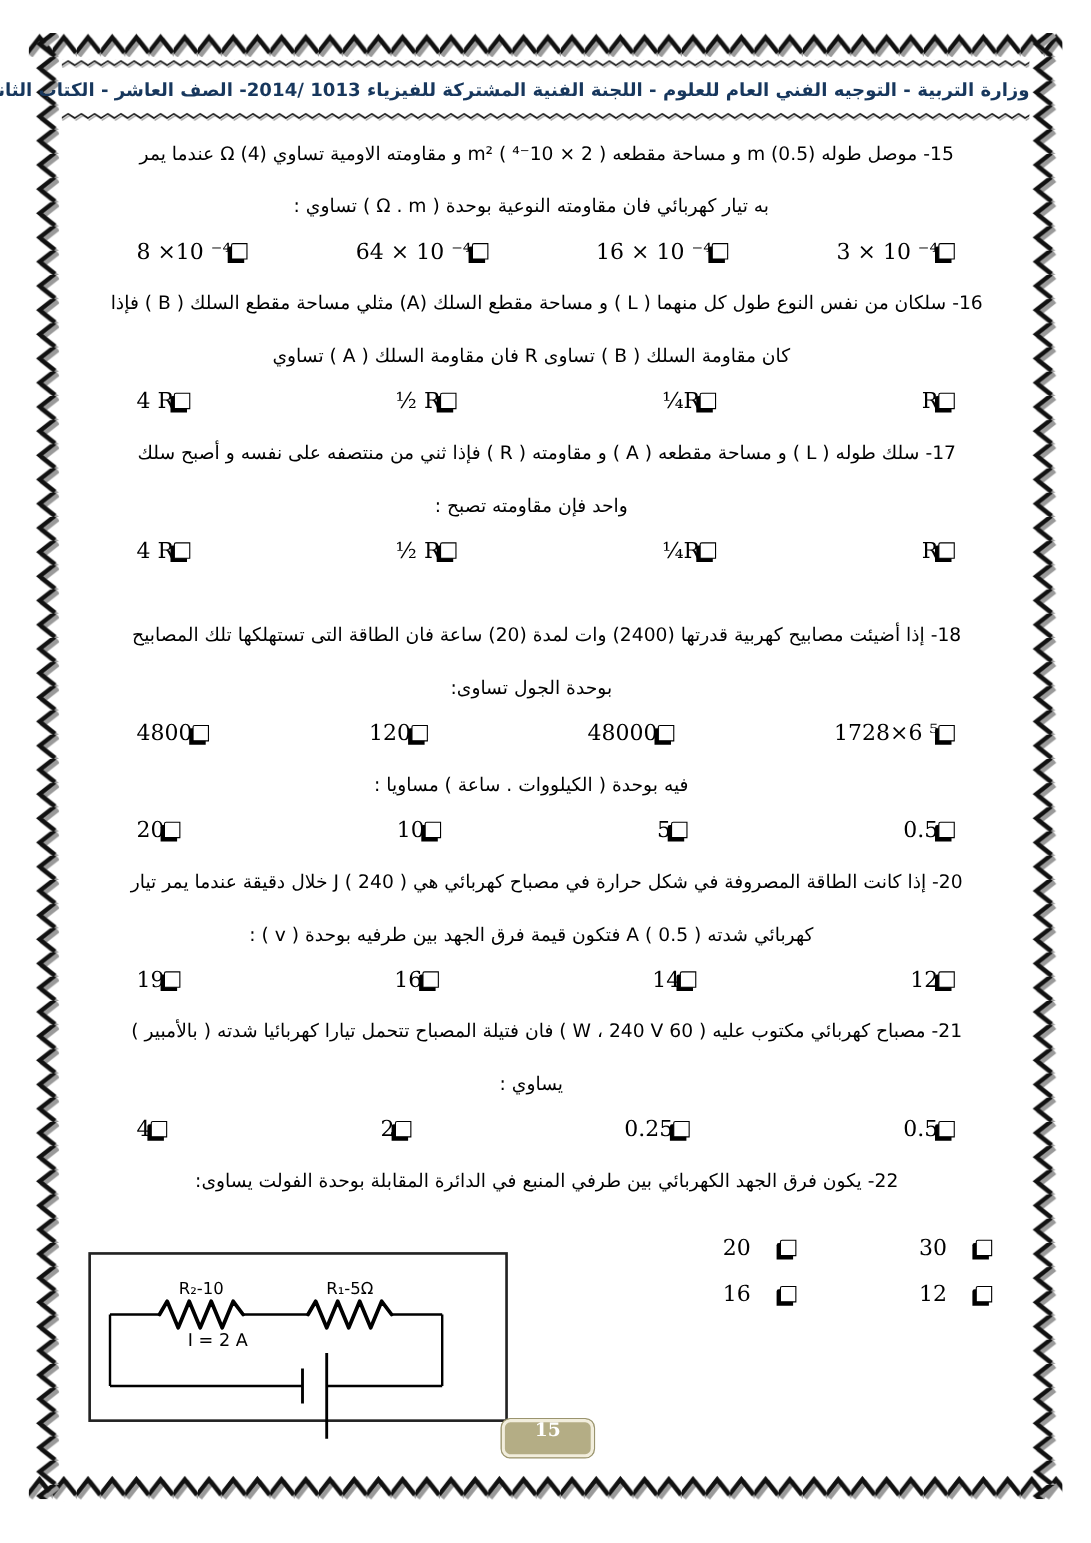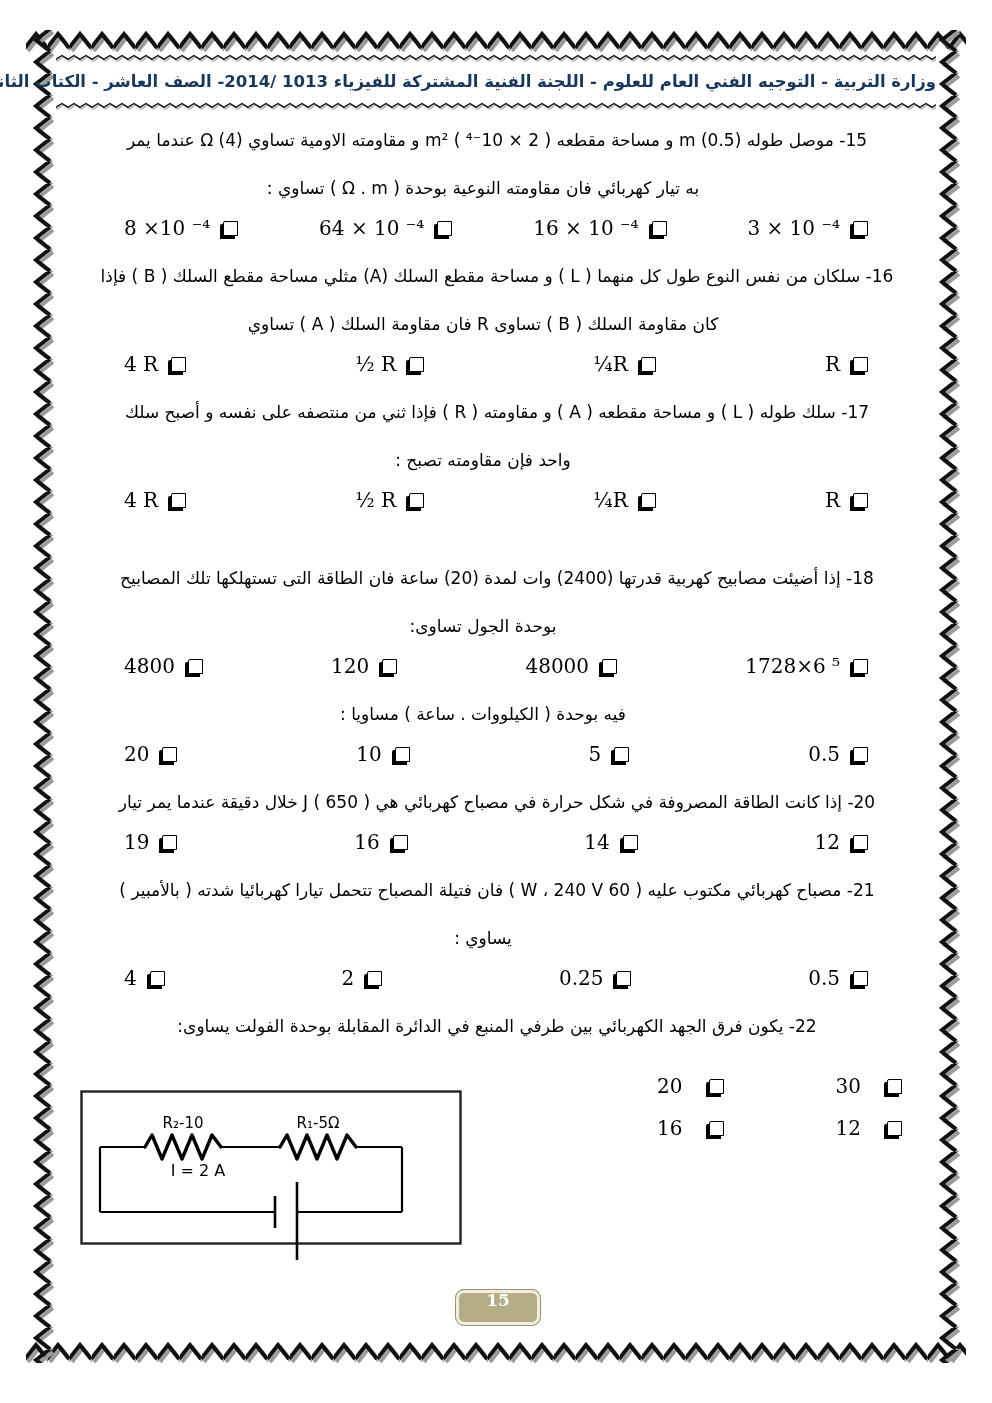--- a/index.html
+++ b/index.html
@@ -23,21 +23,21 @@
 
   
   .content{position:absolute;left:58px;right:56px;top:108px;}
   .q{margin-top:8px;}
   .q.extra-gap{margin-top:38px;}
   .qline{direction:rtl;text-align:center;white-space:nowrap;height:48px;line-height:48px;
          font-size:17px;}
   .qline.cont{padding-left:0;padding-right:28px;}
   .opts{display:flex;direction:ltr;justify-content:space-between;align-items:center;
         height:32px;padding:0 68px 0 66px;}
-  .opt{display:inline-flex;align-items:center;gap:13px;direction:ltr;
+  .opt{display:inline-flex;align-items:center;gap:0;direction:ltr;
        font-family:"DejaVu Serif",serif;font-size:20px;}
   .chk{display:inline-block;width:13px;height:13px;border:1.6px solid #000;background:#fff;
        box-shadow:-3px 3px 0 0 #000;border-radius:2px 0 0 0;flex:none;cursor:pointer;}
 
   
   .q22sec{position:relative;height:300px;}
   .q22grid{position:absolute;top:24px;right:34px;display:grid;
            grid-template-columns:auto auto;column-gap:112px;row-gap:18px;direction:ltr;}
   .q22grid .opt{gap:26px;}
   .circuit{position:absolute;left:22px;top:40px;}
@@ -235,21 +235,22 @@
             <span class="chk"></span>
           </span>
         <span class="opt">
             <span class="val">0.5</span>
             <span class="chk"></span>
           </span>
       </div>
     </section>
 
     <section class="q">
-      <div class="qline">20- إذا كانت الطاقة المصروفة في شكل حرارة في مصباح كهربائي هي J ( 650 ) خلال دقيقة عندما يمر تيار</div>
+      <div class="qline">20- إذا كانت الطاقة المصروفة في شكل حرارة في مصباح كهربائي هي J ( 240 ) خلال دقيقة عندما يمر تيار</div>
+      <div class="qline cont">كهربائي شدته A ( 0.5 ) فتكون قيمة فرق الجهد بين طرفيه بوحدة  ( v ) :</div>
       <div class="opts">
         <span class="opt">
             <span class="val">19</span>
             <span class="chk"></span>
           </span>
         <span class="opt">
             <span class="val">16</span>
             <span class="chk"></span>
           </span>
         <span class="opt">

